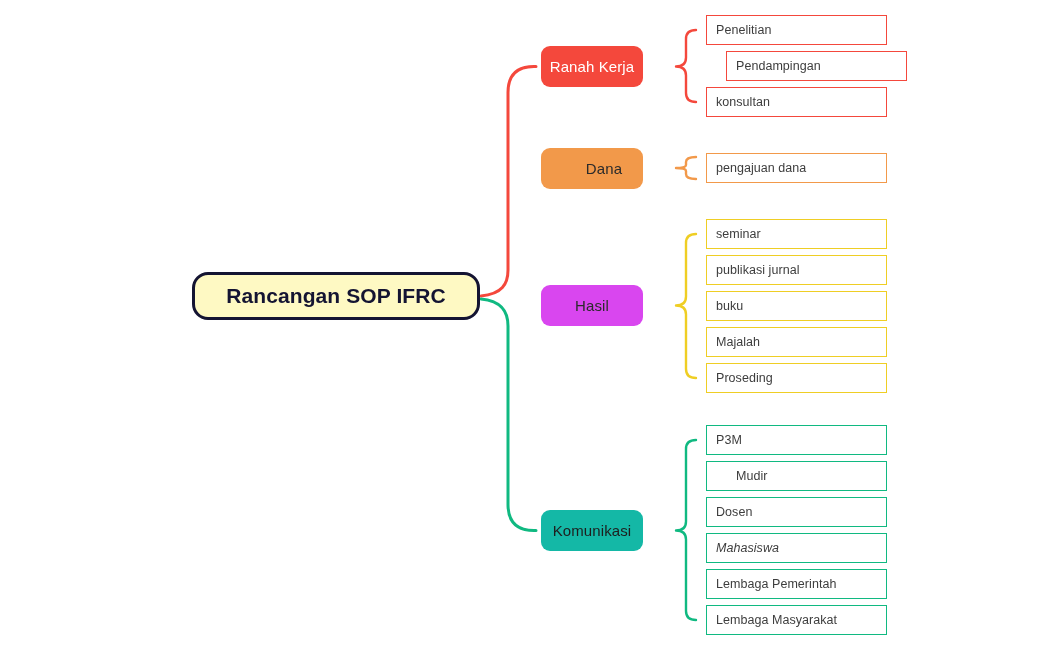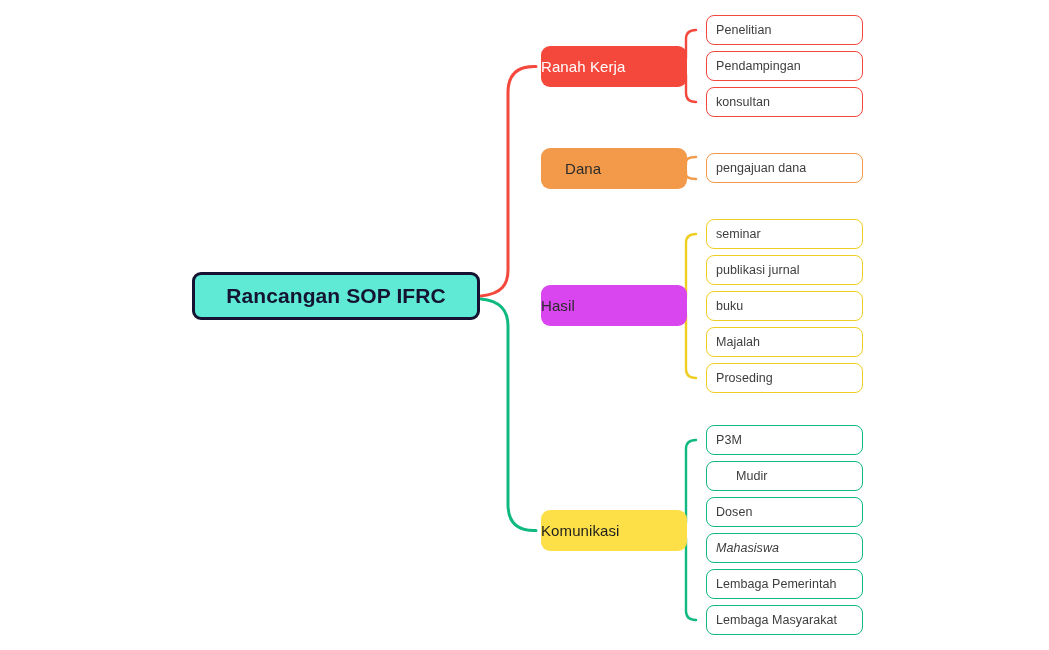--- a/index.html
+++ b/index.html
@@ -30,60 +30,61 @@
 
   
   .root-node {
     position: absolute;
     left: 192px;
     top: 272px;
     width: 288px;
     height: 48px;
     box-sizing: border-box;
     border: 3px solid #141432;
-    border-radius: 9px;
-    background: #5eead4;
+    border-radius: 16px;
+    background: #fef9c3;
     display: flex;
     align-items: center;
     justify-content: center;
   }
   .root-label {
     font-size: 21px;
     font-weight: bold;
     color: #141432;
     letter-spacing: 0.1px;
     white-space: nowrap;
   }
 
   
   .branch-node {
     position: absolute;
     left: 541px;
-    width: 146px;
+    width: 102px;
     height: 41px;
     border-radius: 9px;
     display: flex;
     align-items: center;
+    justify-content: center;
     box-sizing: border-box;
   }
   .branch-label {
     font-size: 15px;
     white-space: nowrap;
     letter-spacing: 0.1px;
   }
 
   
   .leaf-node {
     position: absolute;
     left: 706px;
-    width: 157px;
+    width: 181px;
     height: 30px;
     box-sizing: border-box;
     border: 1.6px solid #cccccc;
-    border-radius: 8px;
+    border-radius: 0;
     background: #ffffff;
     display: flex;
     align-items: center;
   }
   .leaf-label {
     font-size: 12.5px;
     color: #3d3d3d;
     padding-left: 9px;
     white-space: nowrap;
     letter-spacing: 0.05px;
@@ -107,21 +108,21 @@
     <span class="root-label">Rancangan SOP IFRC</span>
   </div>
 
   <div id="branch-layer">
       <div class="branch-node" style="top: 46px; background: rgb(244, 72, 60);">
         <span class="branch-label" style="color: rgb(255, 255, 255);">Ranah Kerja</span>
       </div>
       <div class="leaf-node" style="top: 15px; border-color: rgb(244, 72, 60);">
         <span class="leaf-label">Penelitian</span>
       </div>
-      <div class="leaf-node" style="top: 51px; border-color: rgb(244, 72, 60);">
+      <div class="leaf-node" style="top: 51px; border-color: rgb(244, 72, 60); margin-left: 20px;">
         <span class="leaf-label">Pendampingan</span>
       </div>
       <div class="leaf-node" style="top: 87px; border-color: rgb(244, 72, 60);">
         <span class="leaf-label">konsultan</span>
       </div>
       <div class="branch-node" style="top: 148px; background: rgb(242, 153, 74);">
         <span class="branch-label" style="color: rgb(43, 43, 43); margin-left: 24px;">Dana</span>
       </div>
       <div class="leaf-node" style="top: 153px; border-color: rgb(242, 153, 74);">
         <span class="leaf-label">pengajuan dana</span>
@@ -137,21 +138,21 @@
       </div>
       <div class="leaf-node" style="top: 291px; border-color: rgb(239, 206, 36);">
         <span class="leaf-label">buku</span>
       </div>
       <div class="leaf-node" style="top: 327px; border-color: rgb(239, 206, 36);">
         <span class="leaf-label">Majalah</span>
       </div>
       <div class="leaf-node" style="top: 363px; border-color: rgb(239, 206, 36); text-align: right;">
         <span class="leaf-label">Proseding</span>
       </div>
-      <div class="branch-node" style="top: 510px; background: #fde047;">
+      <div class="branch-node" style="top: 510px; background: #14b8a6;">
         <span class="branch-label" style="color: rgb(30, 30, 30);">Komunikasi</span>
       </div>
       <div class="leaf-node" style="top: 425px; border-color: rgb(16, 185, 129);">
         <span class="leaf-label">P3M</span>
       </div>
       <div class="leaf-node" style="top: 461px; border-color: rgb(16, 185, 129); padding-left: 20px;">
         <span class="leaf-label">Mudir</span>
       </div>
       <div class="leaf-node" style="top: 497px; border-color: rgb(16, 185, 129);">
         <span class="leaf-label">Dosen</span>

